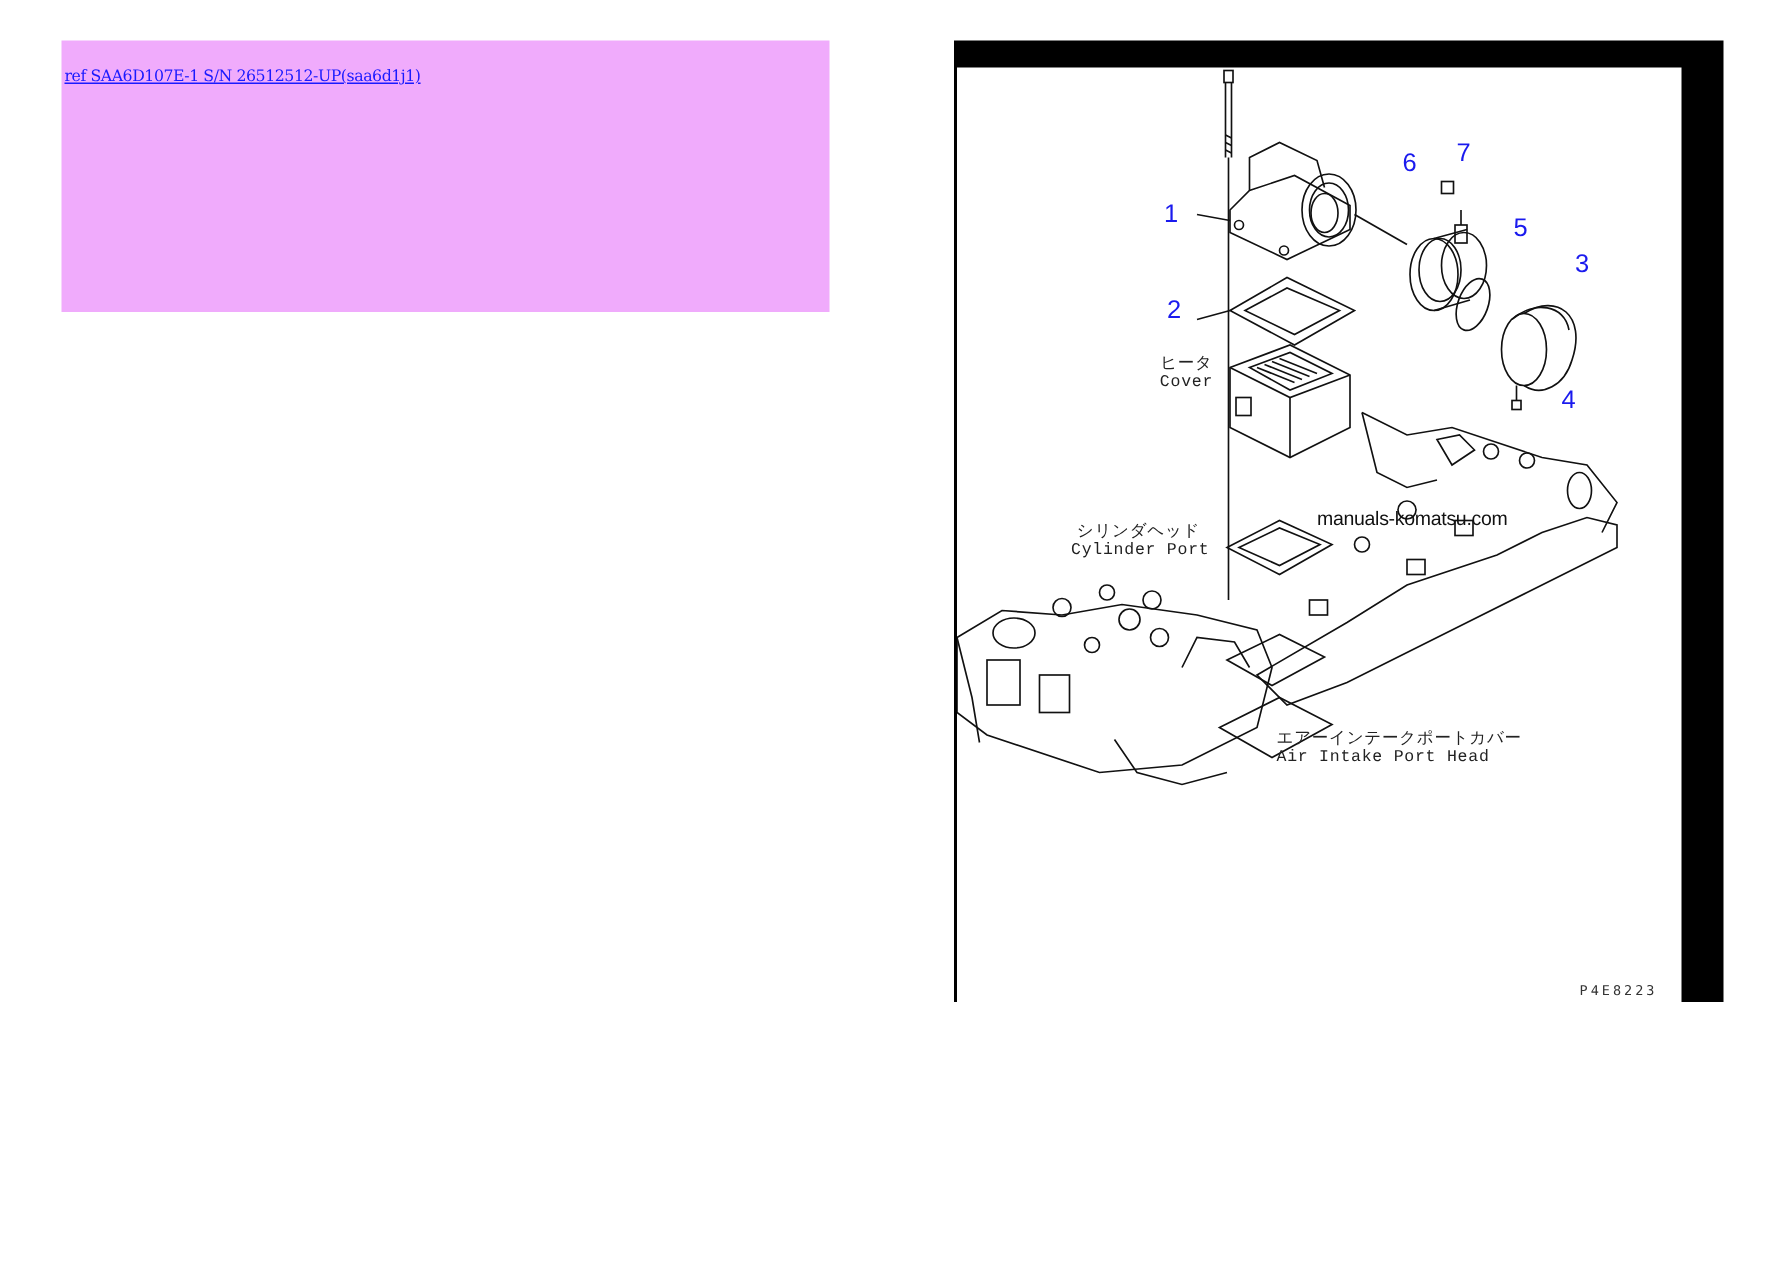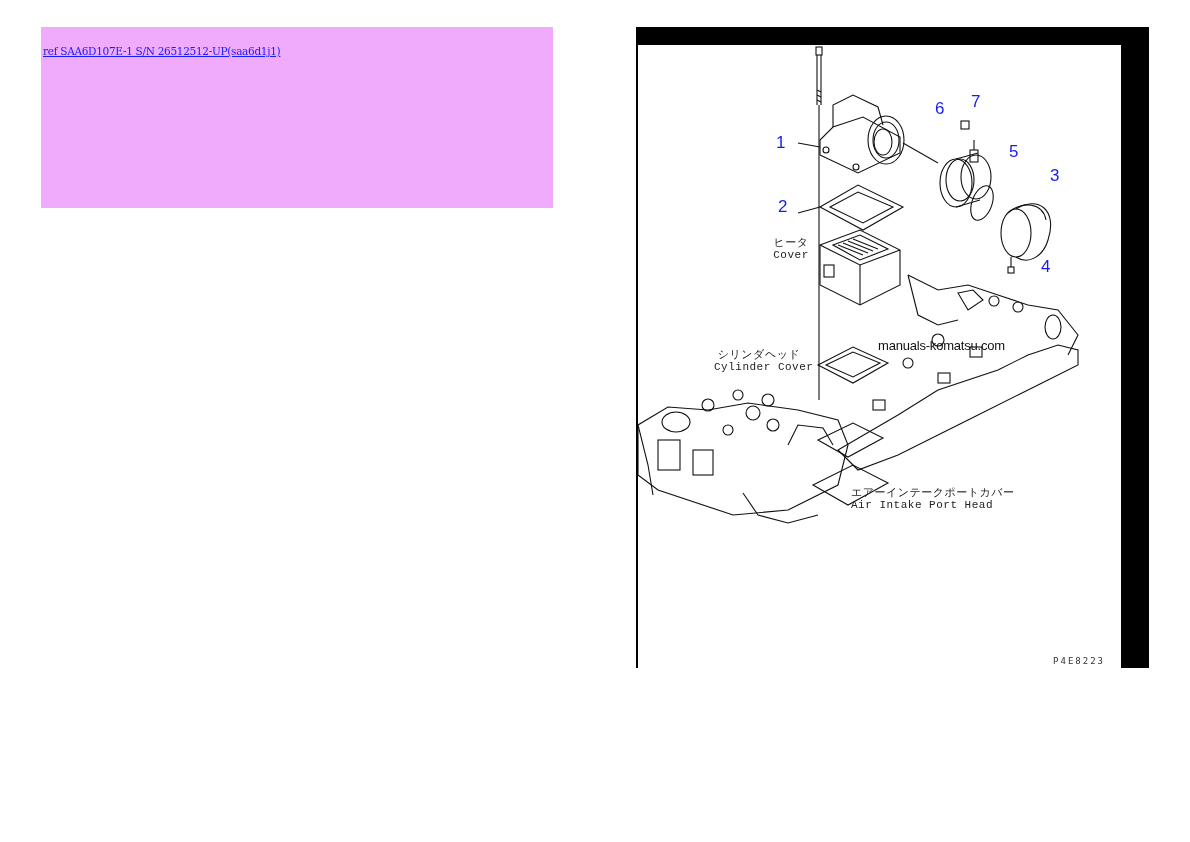--- a/index.html
+++ b/index.html
@@ -120,21 +120,21 @@
     <span class="callout" style="left:297px; top:55px;">6</span>
     <span class="callout" style="left:333px; top:48px;">7</span>
 
     <div class="label center" style="left:130px; top:192px; width:46px;">
       <div>ヒータ</div>
       <div>Cover</div>
     </div>
 
     <div class="label center" style="left:76px; top:304px; width:90px;">
       <div>シリンダヘッド</div>
-      <div>Cylinder Cover</div>
+      <div>Cylinder Port</div>
     </div>
 
     <div class="label" style="left:213px; top:442px;">
       <div>エアーインテークポートカバー</div>
       <div>Air Intake Port Head</div>
     </div>
 
     <span class="watermark" style="left:240px; top:293px;">manuals-komatsu.com</span>
     <span class="drawing-no">P4E8223</span>
   </div>

